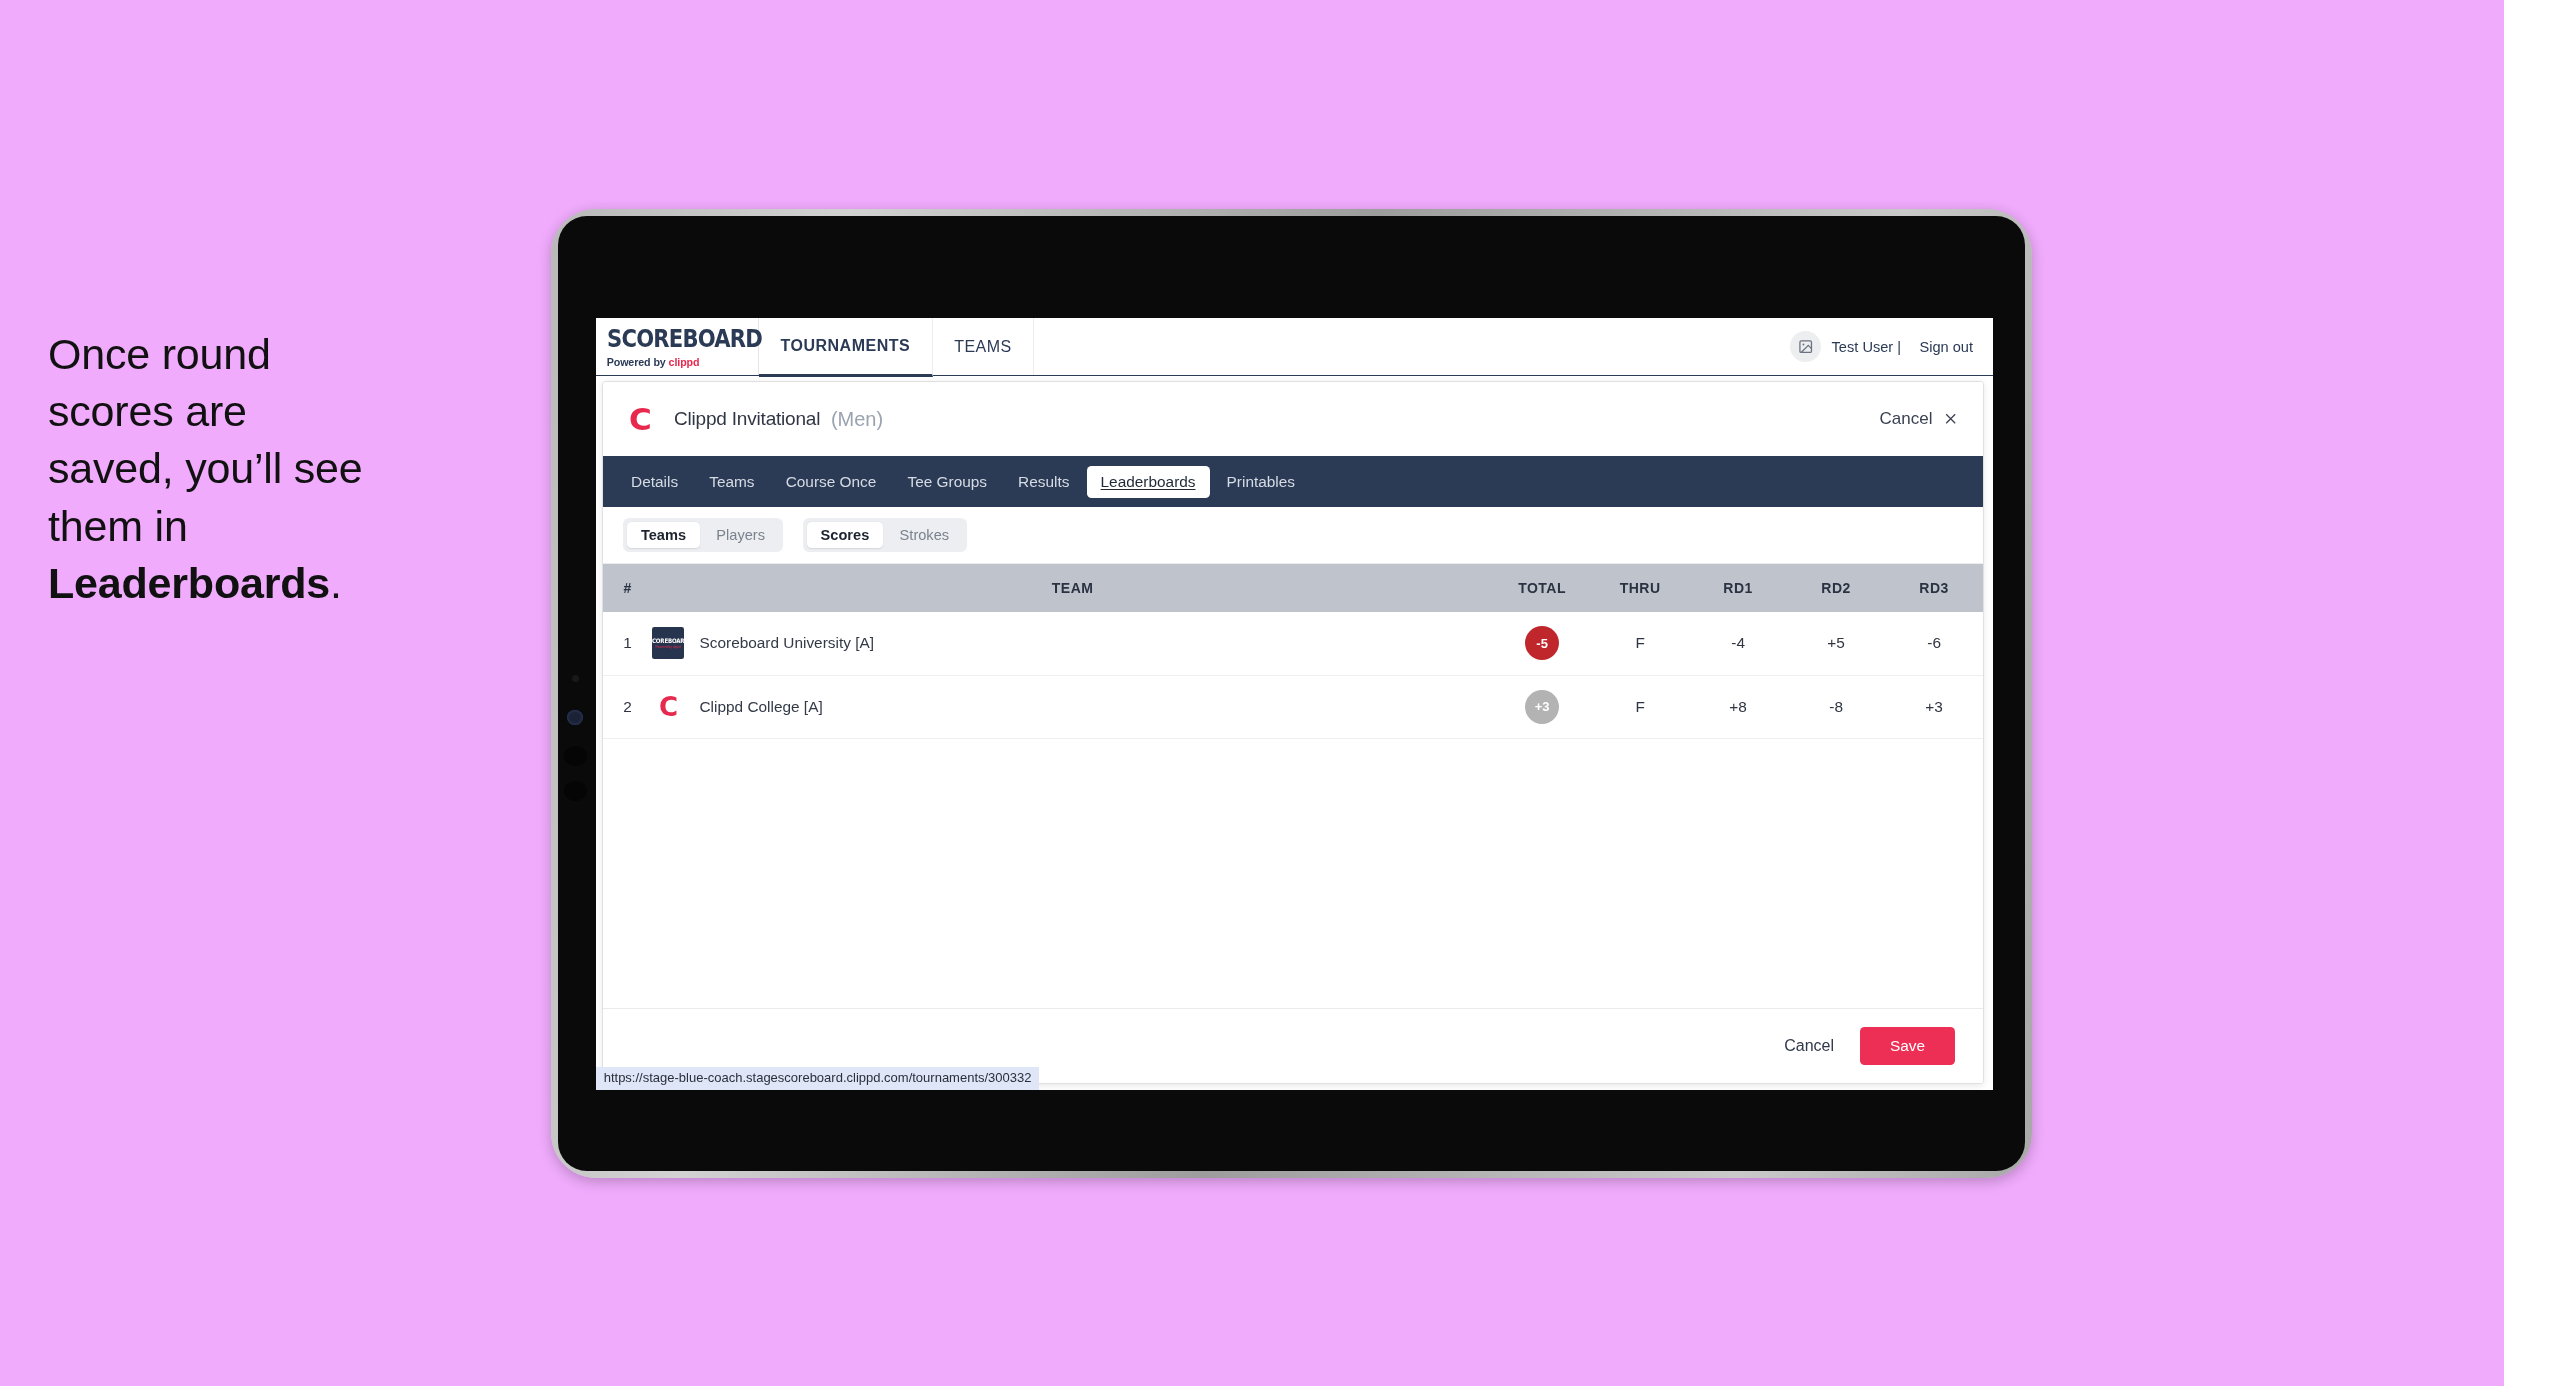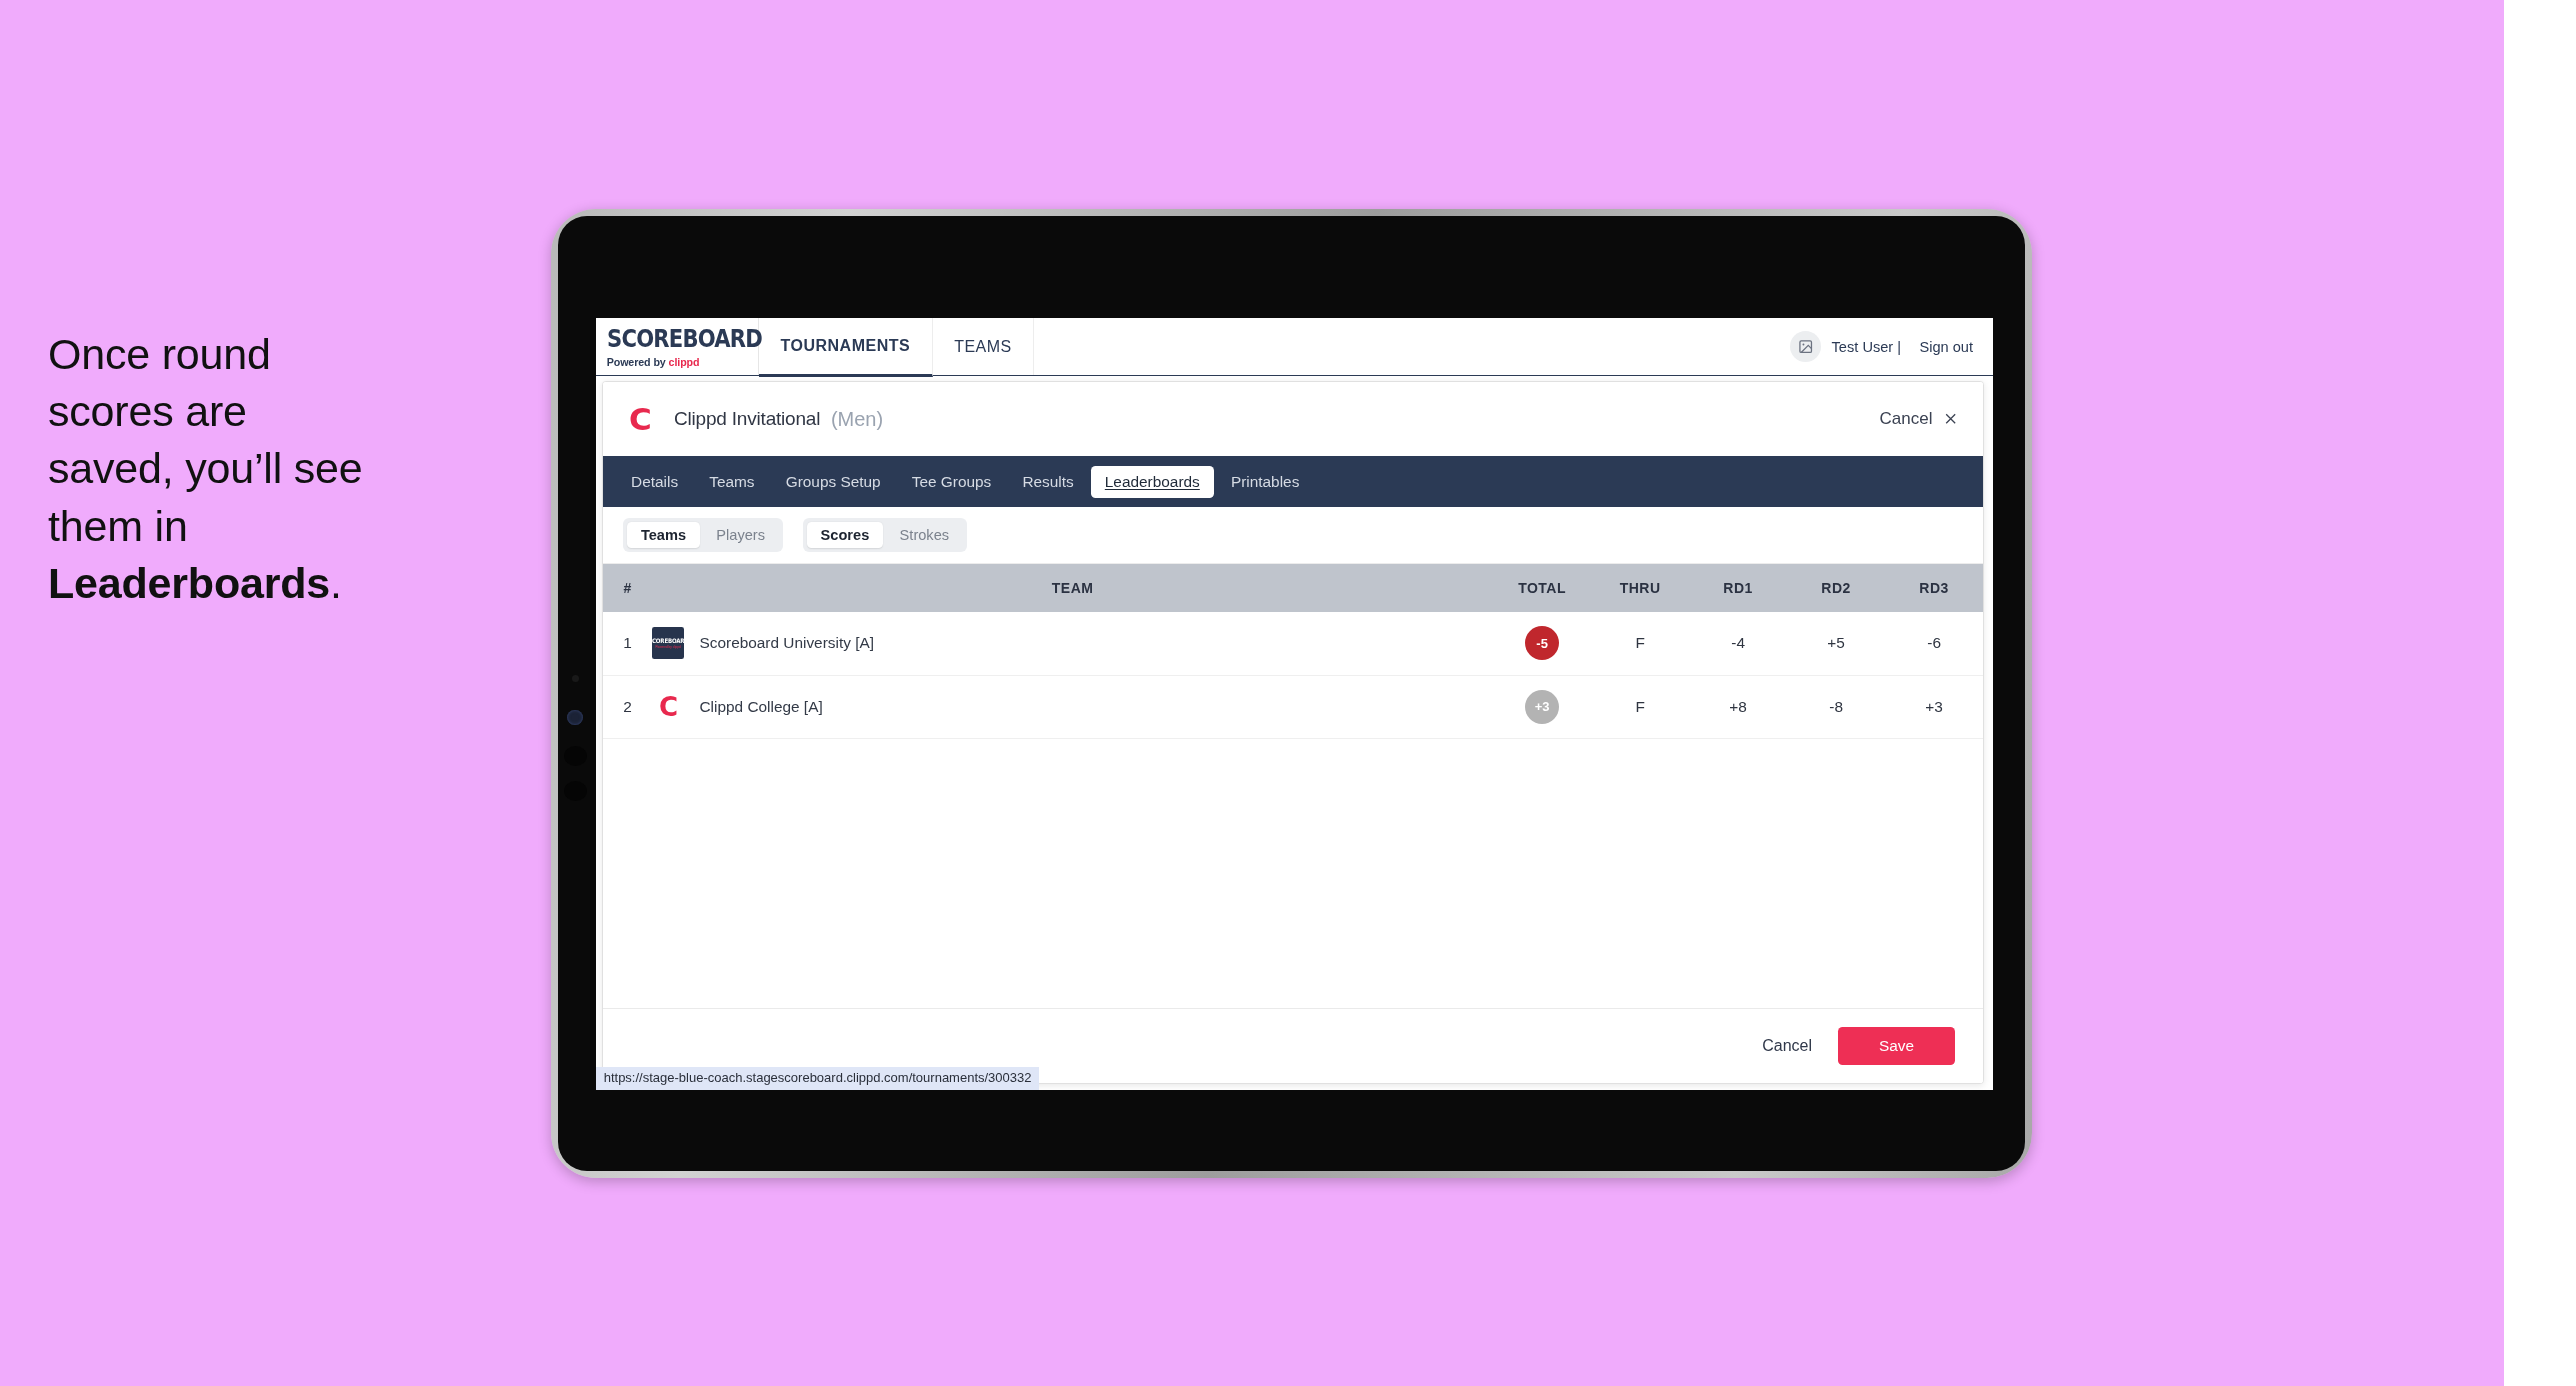--- a/index.html
+++ b/index.html
@@ -350,21 +350,21 @@
     background: none;
     border: none;
     font-family: inherit;
   }
   .btn-save {
     font-size: 15.4px;
     color: #fff;
     background: #ee2f55;
     border: none;
     border-radius: 4.6px;
-    padding: 10px 41px;
+    padding: 10px 30px;
     cursor: pointer;
     font-family: inherit;
   }
 
   
   .statusbar {
     position: absolute;
     left: 0;
     bottom: 0;
     background: #dfe6f7;
@@ -436,21 +436,21 @@
               <span>Cancel</span>
               <svg width="15.4" height="15.4" viewBox="0 0 24 24" stroke="currentColor" stroke-width="2" fill="none">
                 <path d="M5 5l14 14M19 5L5 19"></path>
               </svg>
             </div>
           </div>
 
           <div class="sectionbar">
             <div class="sectab"><span>Details</span></div>
             <div class="sectab"><span>Teams</span></div>
-            <div class="sectab"><span>Groups Setup</span></div>
+            <div class="sectab"><span>Course Once</span></div>
             <div class="sectab"><span>Tee Groups</span></div>
             <div class="sectab"><span>Results</span></div>
             <div class="sectab active"><span>Leaderboards</span></div>
             <div class="sectab"><span>Printables</span></div>
           </div>
 
           <div class="filterbar">
             <div class="toggle-group">
               <div class="toggle-btn active"><span>Teams</span></div>
               <div class="toggle-btn"><span>Players</span></div>

